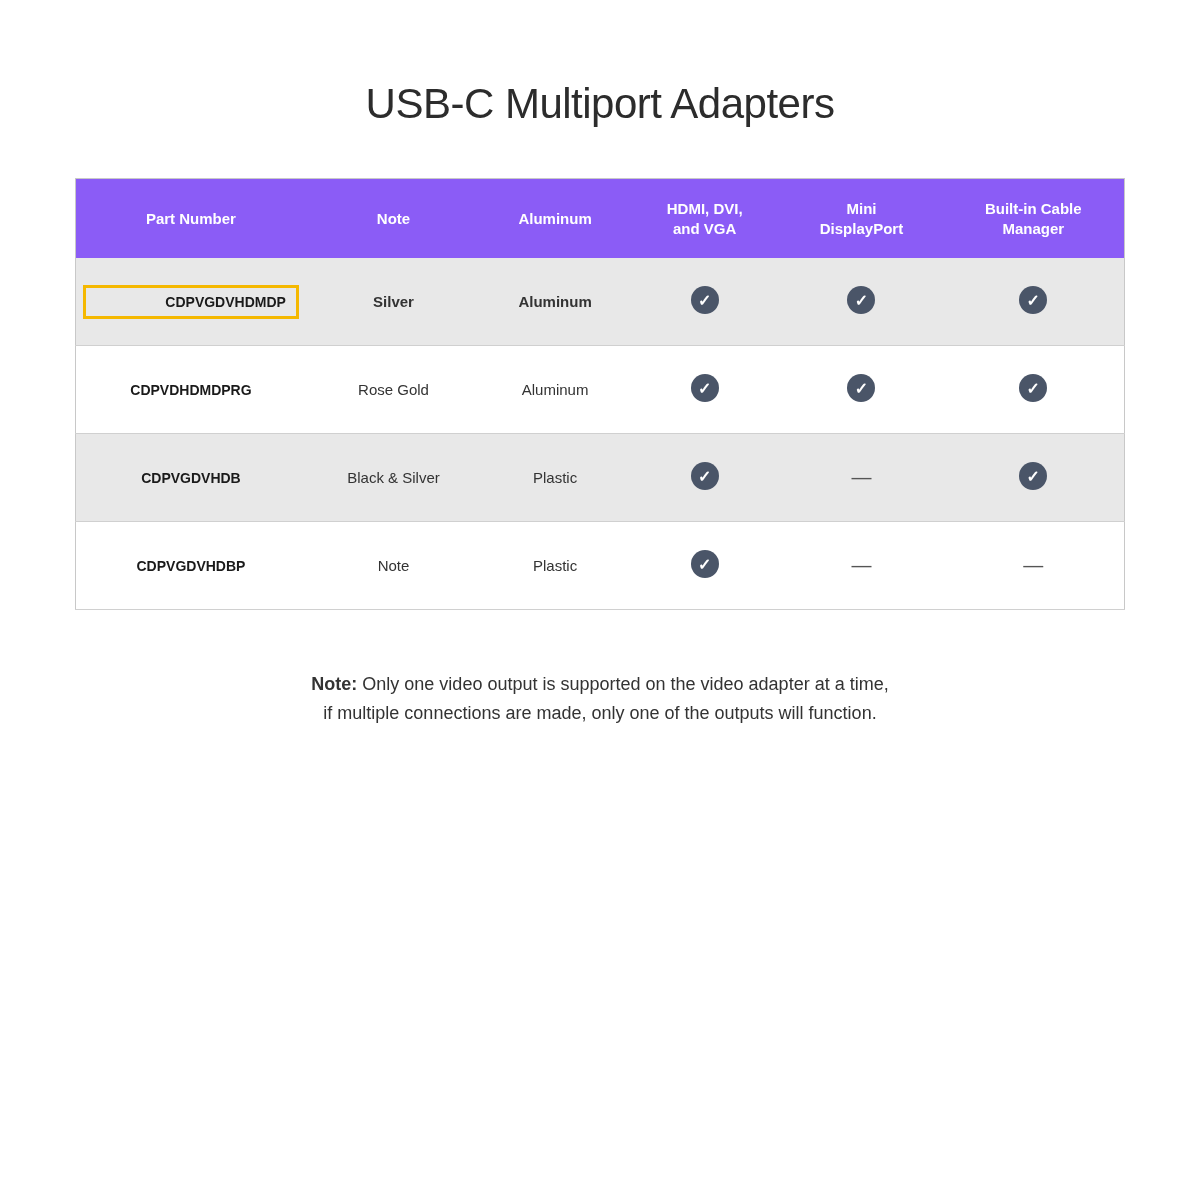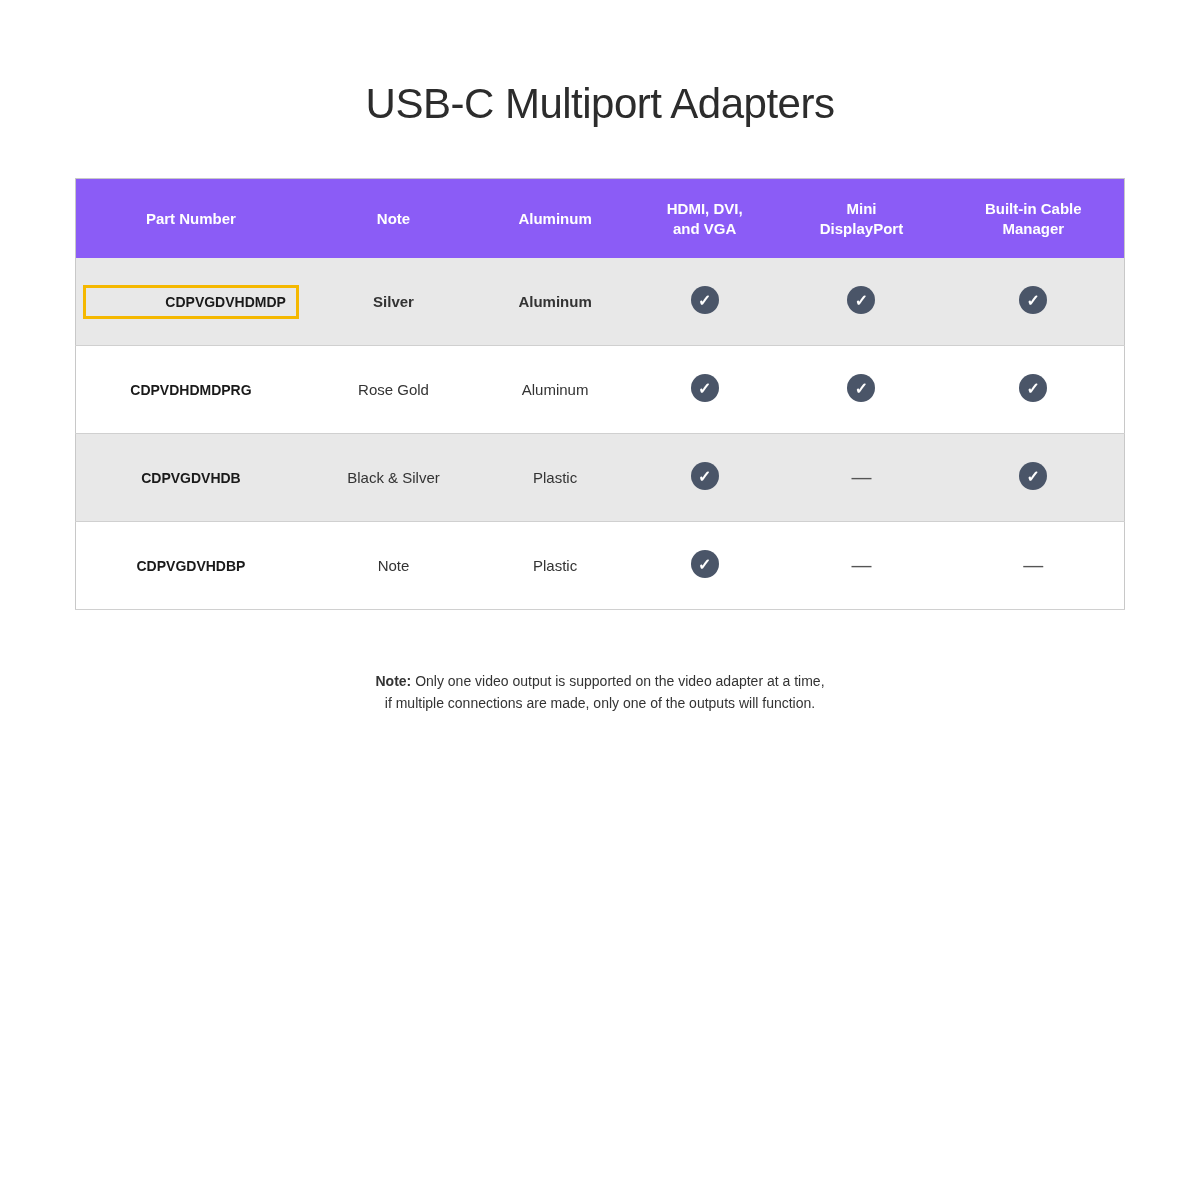--- a/index.html
+++ b/index.html
@@ -120,21 +120,21 @@
       display: inline-block;
       color: #555;
       font-size: 20px;
       font-weight: 400;
     }
 
     .note-section {
       margin-top: 60px;
       text-align: center;
       max-width: 700px;
-      font-size: 14px;
+      font-size: 18px;
       color: #333;
       line-height: 1.6;
     }
 
     .note-section strong {
       font-weight: 700;
     }
   </style>
 </head>
 <body>

